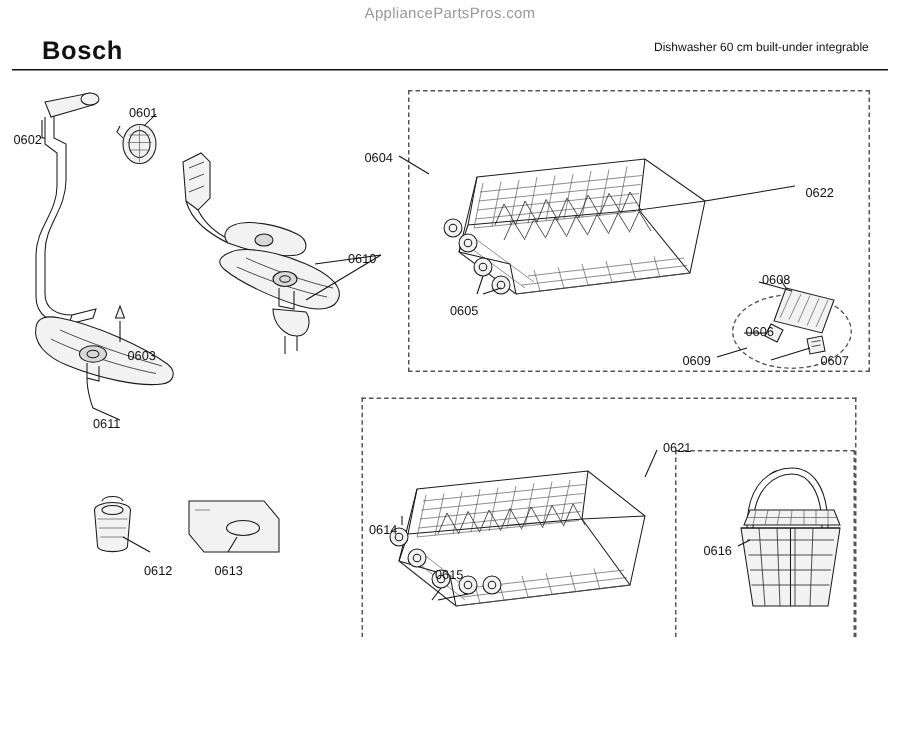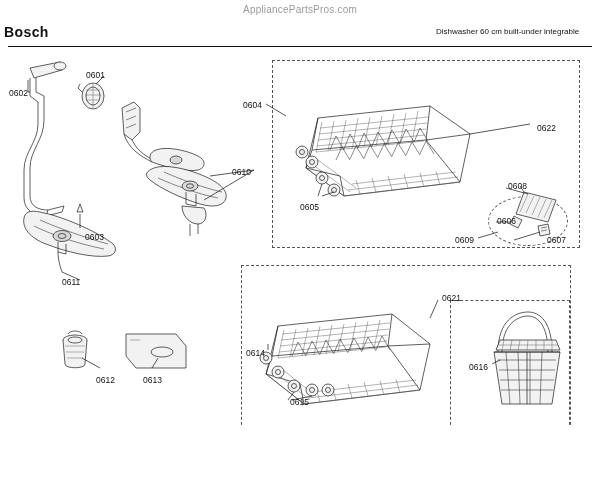--- a/index.html
+++ b/index.html
@@ -23,22 +23,22 @@
     left: 0;
     width: 600px;
     text-align: center;
     font-size: 10px;
     color: #9a9a9a;
     letter-spacing: 0.2px;
   }
   .brand {
     position: absolute;
     top: 24px;
-    left: 4px;
-    font-size: 14px;
+    left: 28px;
+    font-size: 17px;
     font-weight: bold;
     color: #111111;
     letter-spacing: 0.4px;
   }
   .header-rule {
     position: absolute;
     left: 8px;
     top: 46px;
     width: 584px;
     height: 1px;
@@ -404,20 +404,20 @@
   <div class="label" style="left:300px;top:202px;text-align:right;">0605</div>
   <div class="label" style="left:497px;top:216px;">0606</div>
   <div class="label" style="left:515px;top:235px;margin-left:32px;">0607</div>
   <div class="label" style="left:508px;top:181px;">0608</div>
   <div class="label" style="left:455px;top:235px;">0609</div>
   <div class="label" style="left:232px;top:167px;">0610</div>
   <div class="label" style="left:62px;top:277px;">0611</div>
   <div class="label" style="left:96px;top:375px;">0612</div>
   <div class="label" style="left:143px;top:375px;">0613</div>
   <div class="label" style="left:246px;top:348px;">0614</div>
-  <div class="label" style="left:272px;top:397px;padding-left:18px;">0615</div>
+  <div class="label" style="left:272px;top:378px;padding-left:18px;">0615</div>
   <div class="label" style="left:469px;top:362px;">0616</div>
   <div class="label" style="left:442px;top:293px;">0621</div>
   <div class="label" style="left:537px;top:123px;">0622</div>
 
   <div class="footer-mark">.</div>
 
 </div>
 
 </body></html>

